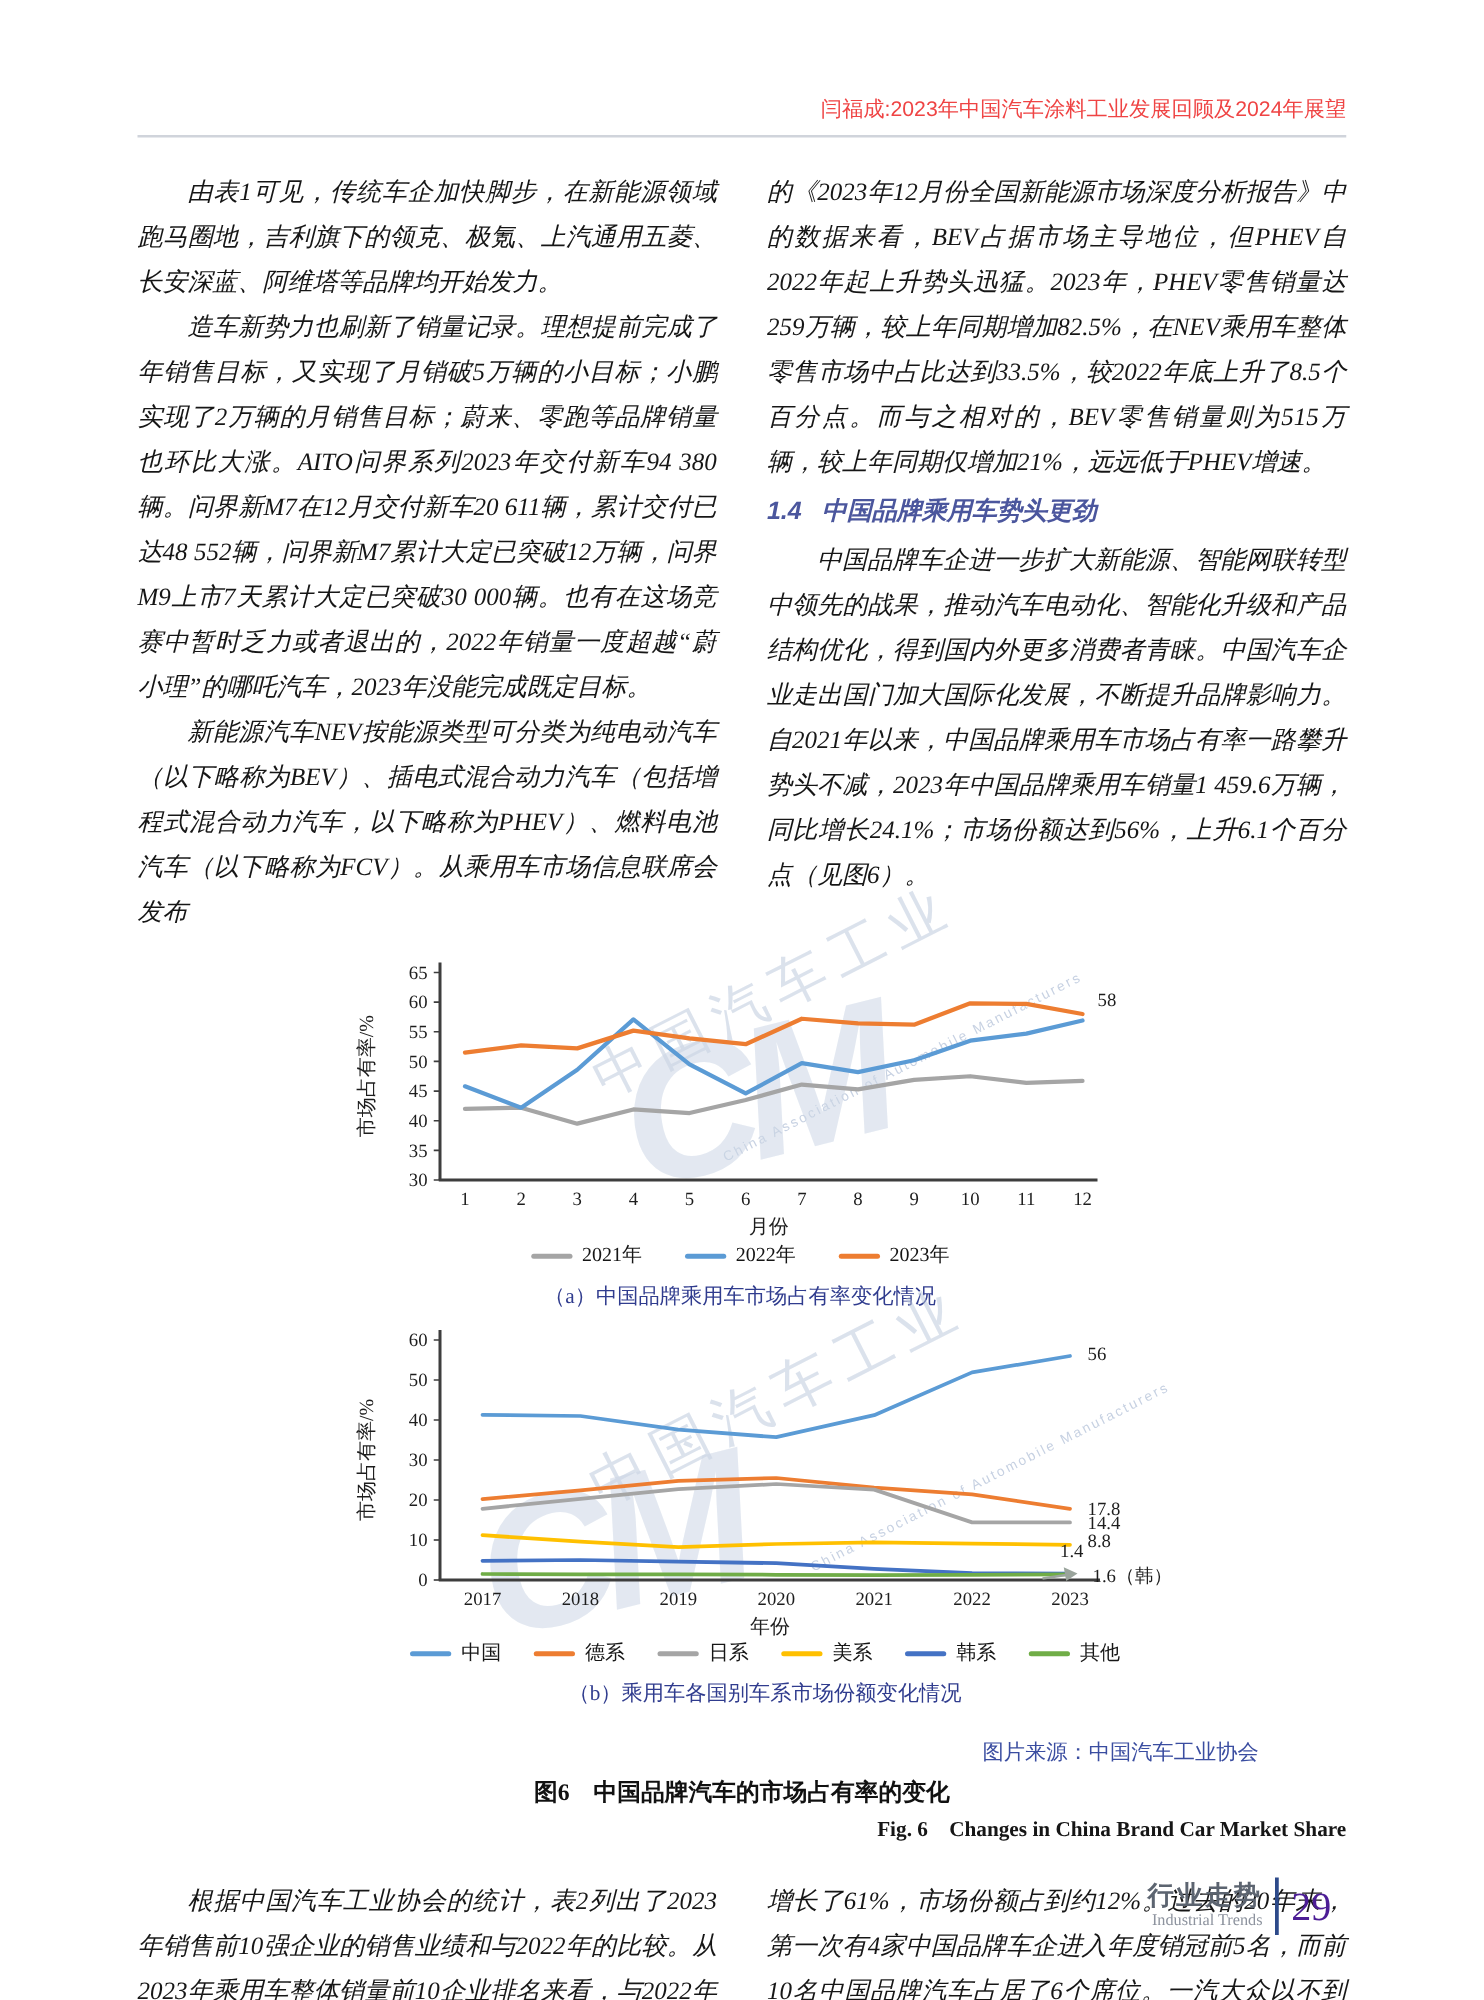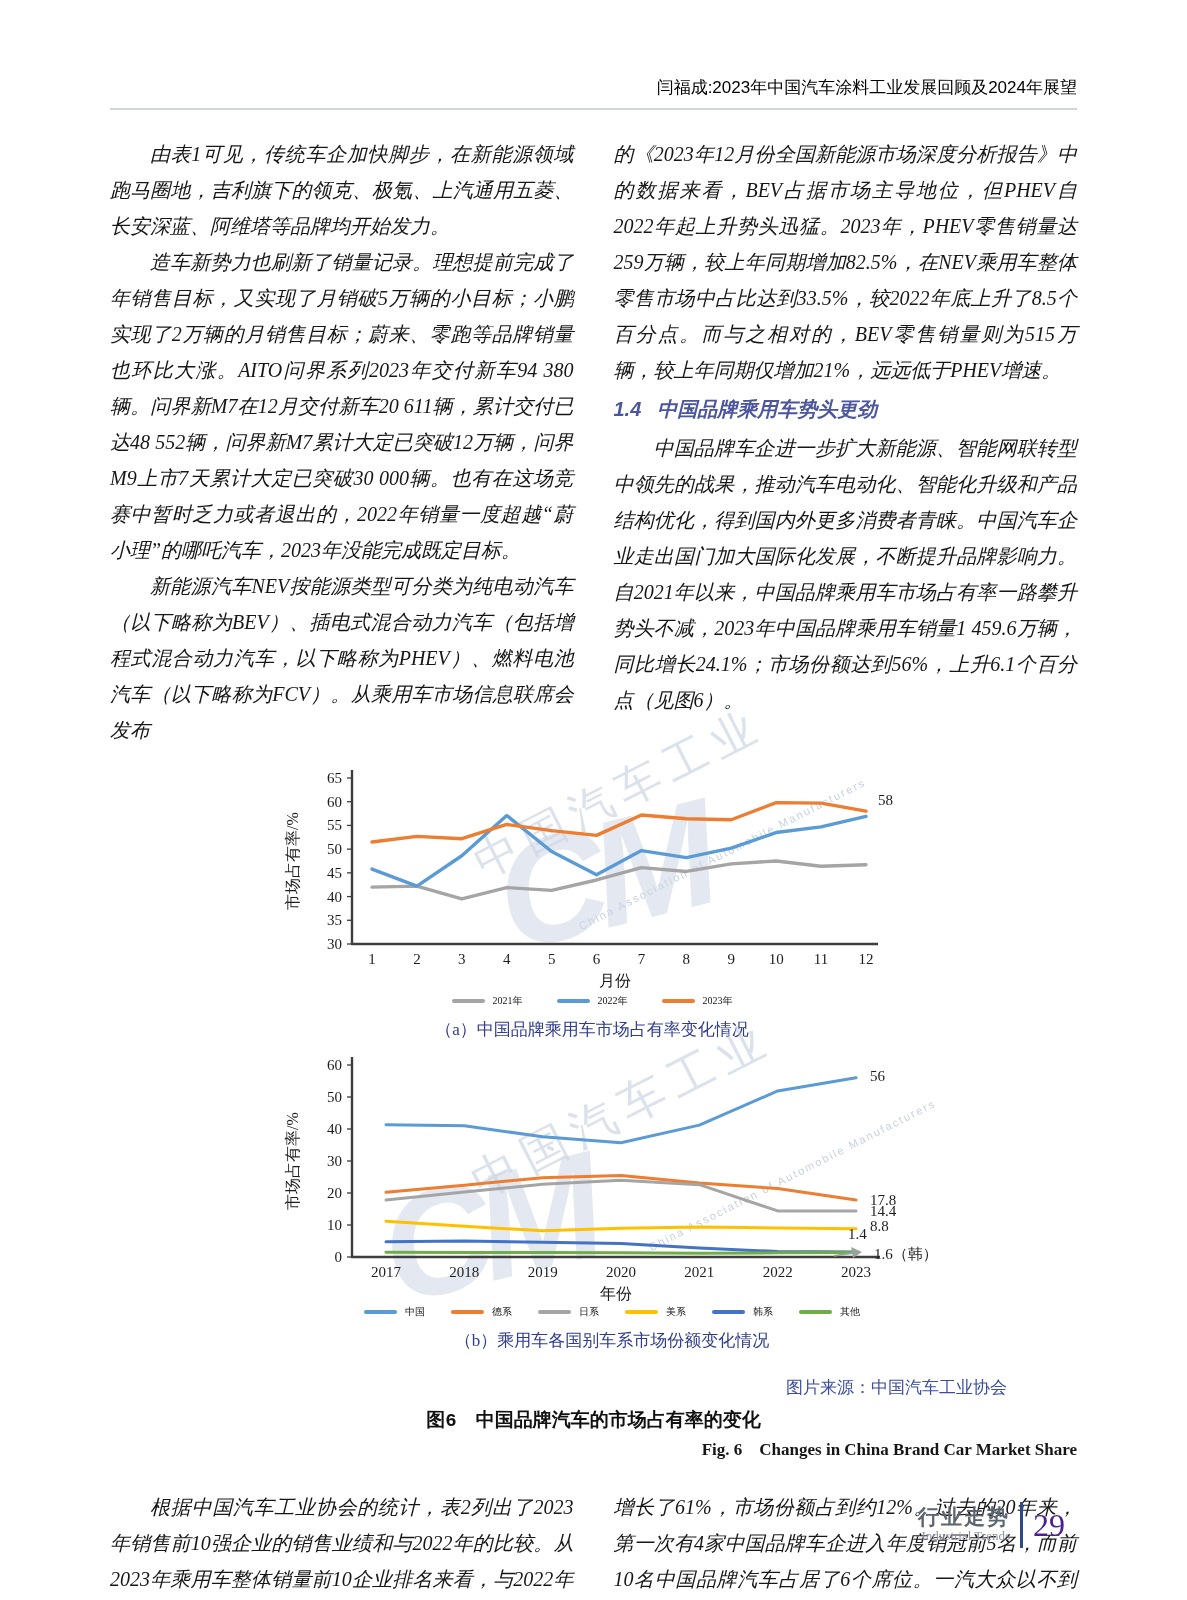--- a/index.html
+++ b/index.html
@@ -1,20 +1,20 @@
 <!DOCTYPE html>
 <html><head>
 <meta charset="utf-8">
 <style>
   html,body{margin:0;padding:0;background:#ffffff;}
   body{width:1187px;height:1600px;position:relative;overflow:hidden;
        font-family:"Liberation Serif","DejaVu Serif",serif;color:#161616;}
   .page{position:absolute;inset:0;padding:0 110px;box-sizing:border-box;}
 
-  .header{margin-top:76px;text-align:right;color:#000000;font-size:17px;
+  .header{margin-top:76px;text-align:right;color:#ef4444;font-size:17px;
           font-family:"Liberation Sans","DejaVu Sans",sans-serif;}
   .header-rule{border:none;border-top:2px solid #d0d4db;margin:9px 0 0 0;}
 
   .two-col{display:flex;gap:40px;}
   .two-col.top{margin-top:26px;}
   .two-col.bottom{margin-top:28px;}
   .col{flex:1;font-size:20px;line-height:36px;text-align:justify;text-justify:inter-ideograph;font-style:italic;}
   .col p{margin:0;text-indent:2em;}
   .col p.noindent{text-indent:0;}
 
@@ -33,32 +33,32 @@
   svg text.axis-label{font-size:16px;}
   svg text.endlabel{font-size:15px;}
 
   .wm{position:absolute;z-index:0;pointer-events:none;white-space:nowrap;
       font-family:"Liberation Sans","DejaVu Sans",sans-serif;}
   .wm-zh{font-size:44px;letter-spacing:9px;color:#b9c6db;opacity:.5;transform:rotate(-27deg);}
   .wm-en{font-size:11px;letter-spacing:2px;color:#b9c6db;opacity:.8;transform:rotate(-27deg);}
   .wm-cm{font-size:150px;font-style:italic;font-weight:bold;color:#cdd7e6;opacity:.55;
          letter-spacing:-12px;transform:rotate(-14deg);}
 
-  .legend{display:flex;justify-content:center;align-items:center;font-size:10px;margin-top:0;}
+  .legend{display:flex;justify-content:center;align-items:center;font-size:16px;margin-top:0;}
   .legend.a{width:640px;margin-left:162px;gap:34px;}
   .legend.b{width:680px;margin-left:162px;gap:26px;}
   .legend-item{display:inline-flex;align-items:center;}
   .swatch{display:inline-block;width:33px;height:4px;border-radius:2px;margin-right:8px;}
 
   .subcaption{color:#303c8e;font-size:17px;text-align:center;}
   .subcaption.a{width:640px;margin:10px 0 0 162px;}
   .subcaption.b{width:680px;margin:10px 0 0 162px;}
   .source{text-align:right;color:#3a4da0;font-size:17px;margin:24px 70px 0 0;}
   .figcap-zh{text-align:center;font-weight:bold;font-size:19px;margin-top:8px;
-             font-family:Liberation Mono, monospace;color:#111;}
+             font-family:Liberation Serif, serif;color:#111;}
   .figcap-en{text-align:right;font-weight:bold;font-size:17px;margin-top:5px;}
 
   .footer{position:absolute;right:122px;bottom:52px;display:flex;align-items:center;}
   .footer-labels{text-align:right;margin-right:10px;}
   .footer-zh{font-family:"Liberation Sans","DejaVu Sans",sans-serif;font-weight:bold;
              font-size:21px;color:#5c6470;letter-spacing:2px;line-height:22px;}
   .footer-en{font-size:13px;color:#8d939e;line-height:16px;}
   .footer-bar{width:3px;height:46px;background:#2d4a8a;margin-right:10px;}
   .footer-page{font-size:32px;color:#4c1d95;}
 </style>

